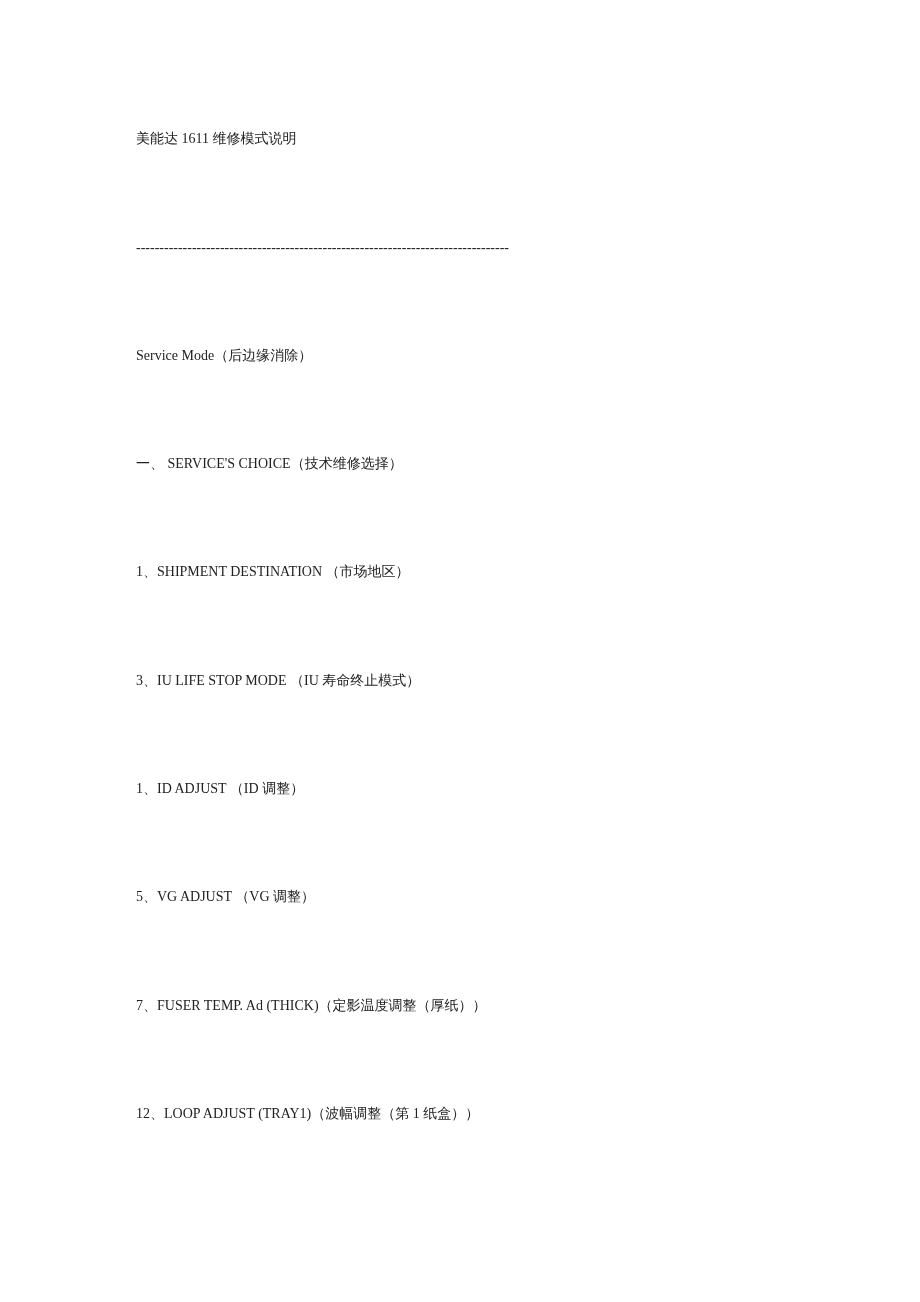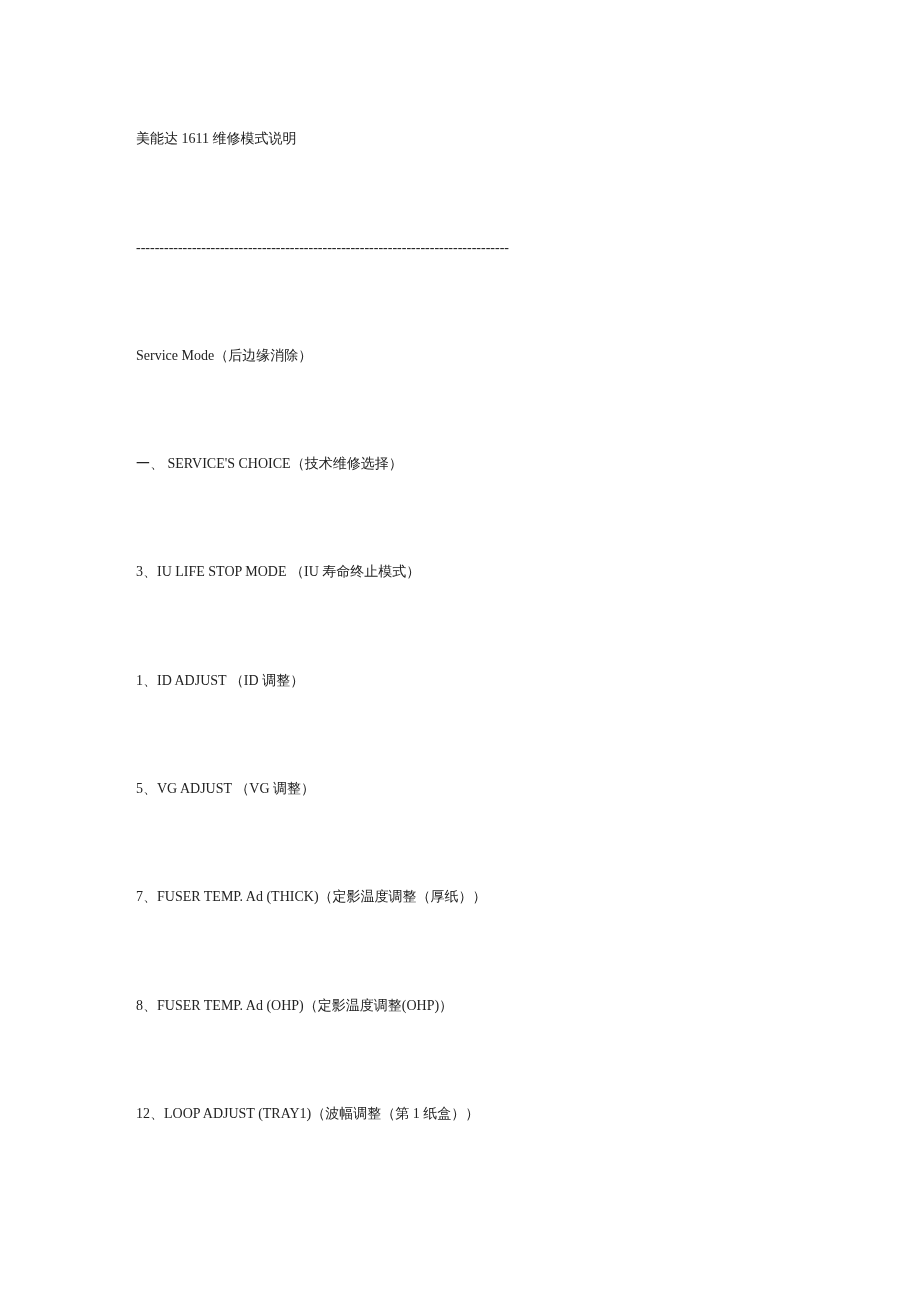--- a/index.html
+++ b/index.html
@@ -32,25 +32,25 @@
     }
   </style>
 </head>
 <body>
 
 <div class="content-block">
   <p>美能达 1611 维修模式说明</p>
   <p class="divider">--------------------------------------------------------------------------------</p>
   <p>Service Mode（后边缘消除）</p>
   <p>一、 SERVICE'S CHOICE（技术维修选择）</p>
+  <p>1、SHIPMENT DESTINATION （市场地区）</p>
   <p>3、IU LIFE STOP MODE （IU 寿命终止模式）</p>
   <p>1、ID ADJUST （ID 调整）</p>
   <p>5、VG ADJUST （VG 调整）</p>
   <p>7、FUSER TEMP. Ad (THICK)（定影温度调整（厚纸））</p>
-  <p>8、FUSER TEMP. Ad (OHP)（定影温度调整(OHP)）</p>
   <p>12、LOOP ADJUST (TRAY1)（波幅调整（第 1 纸盒））</p>
   
   
   
   
   
   
   
   
   

